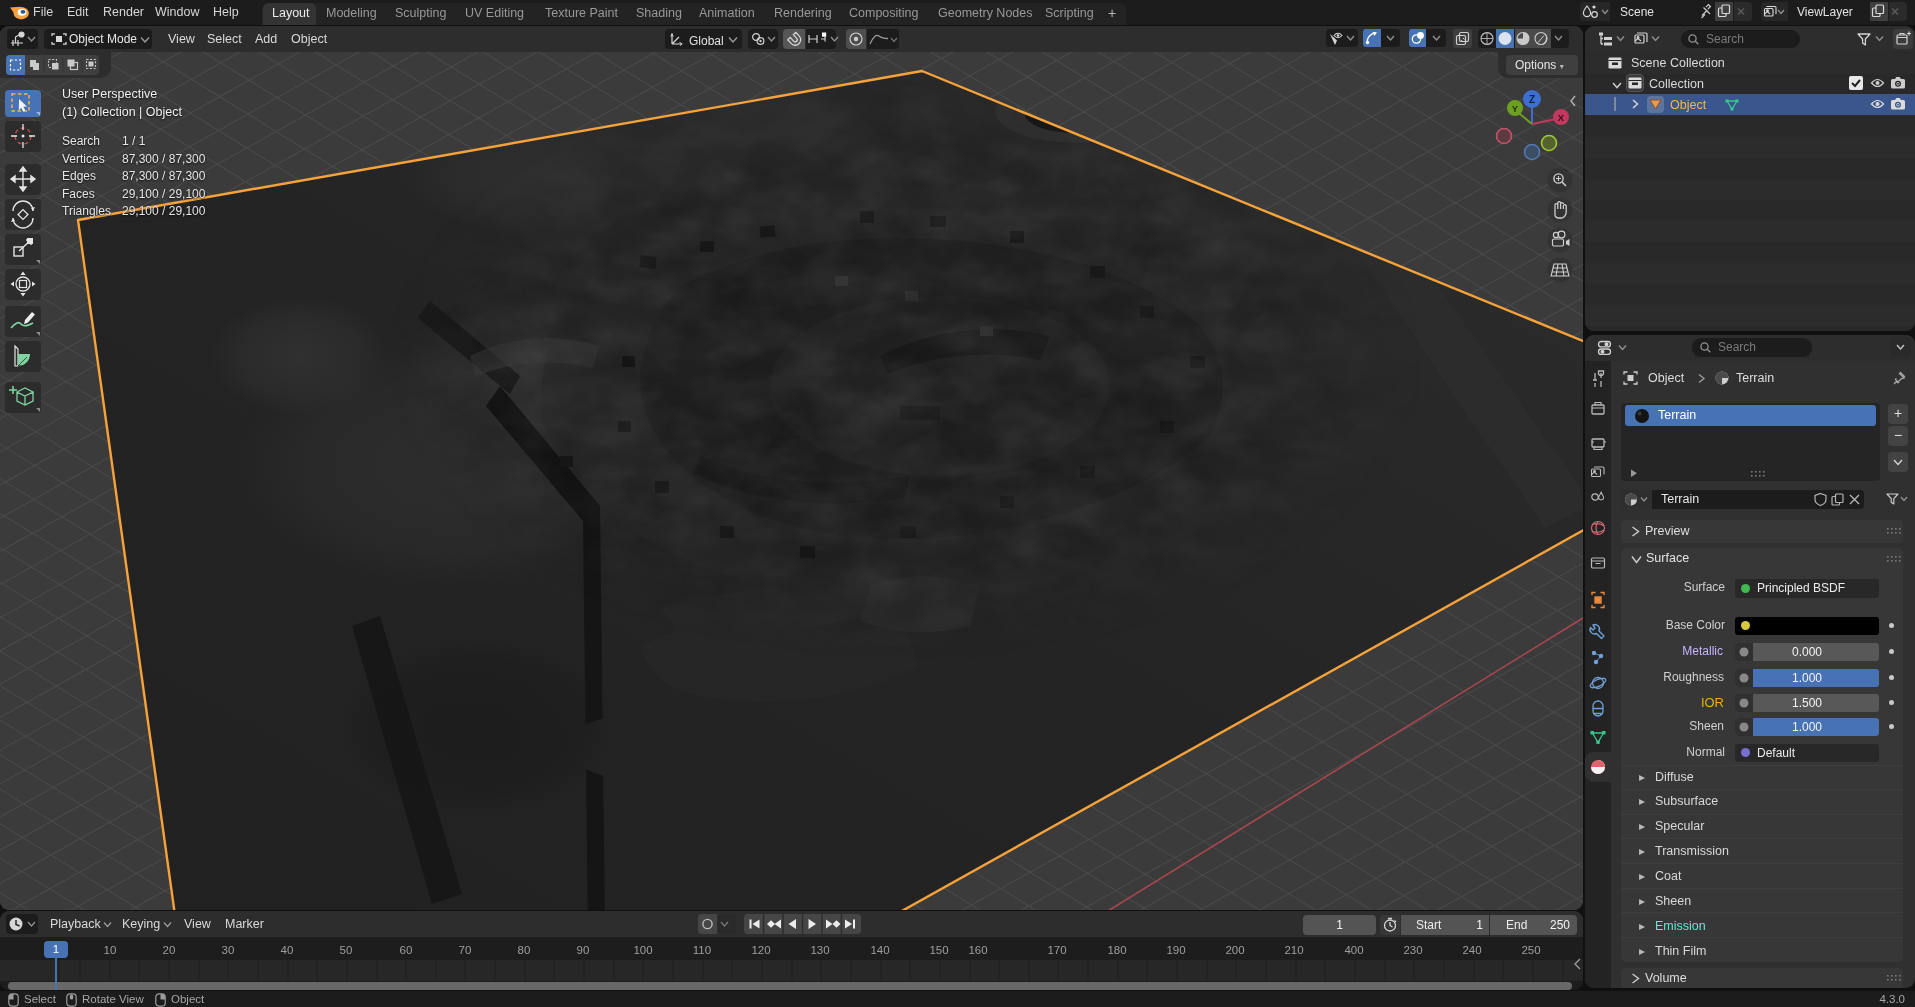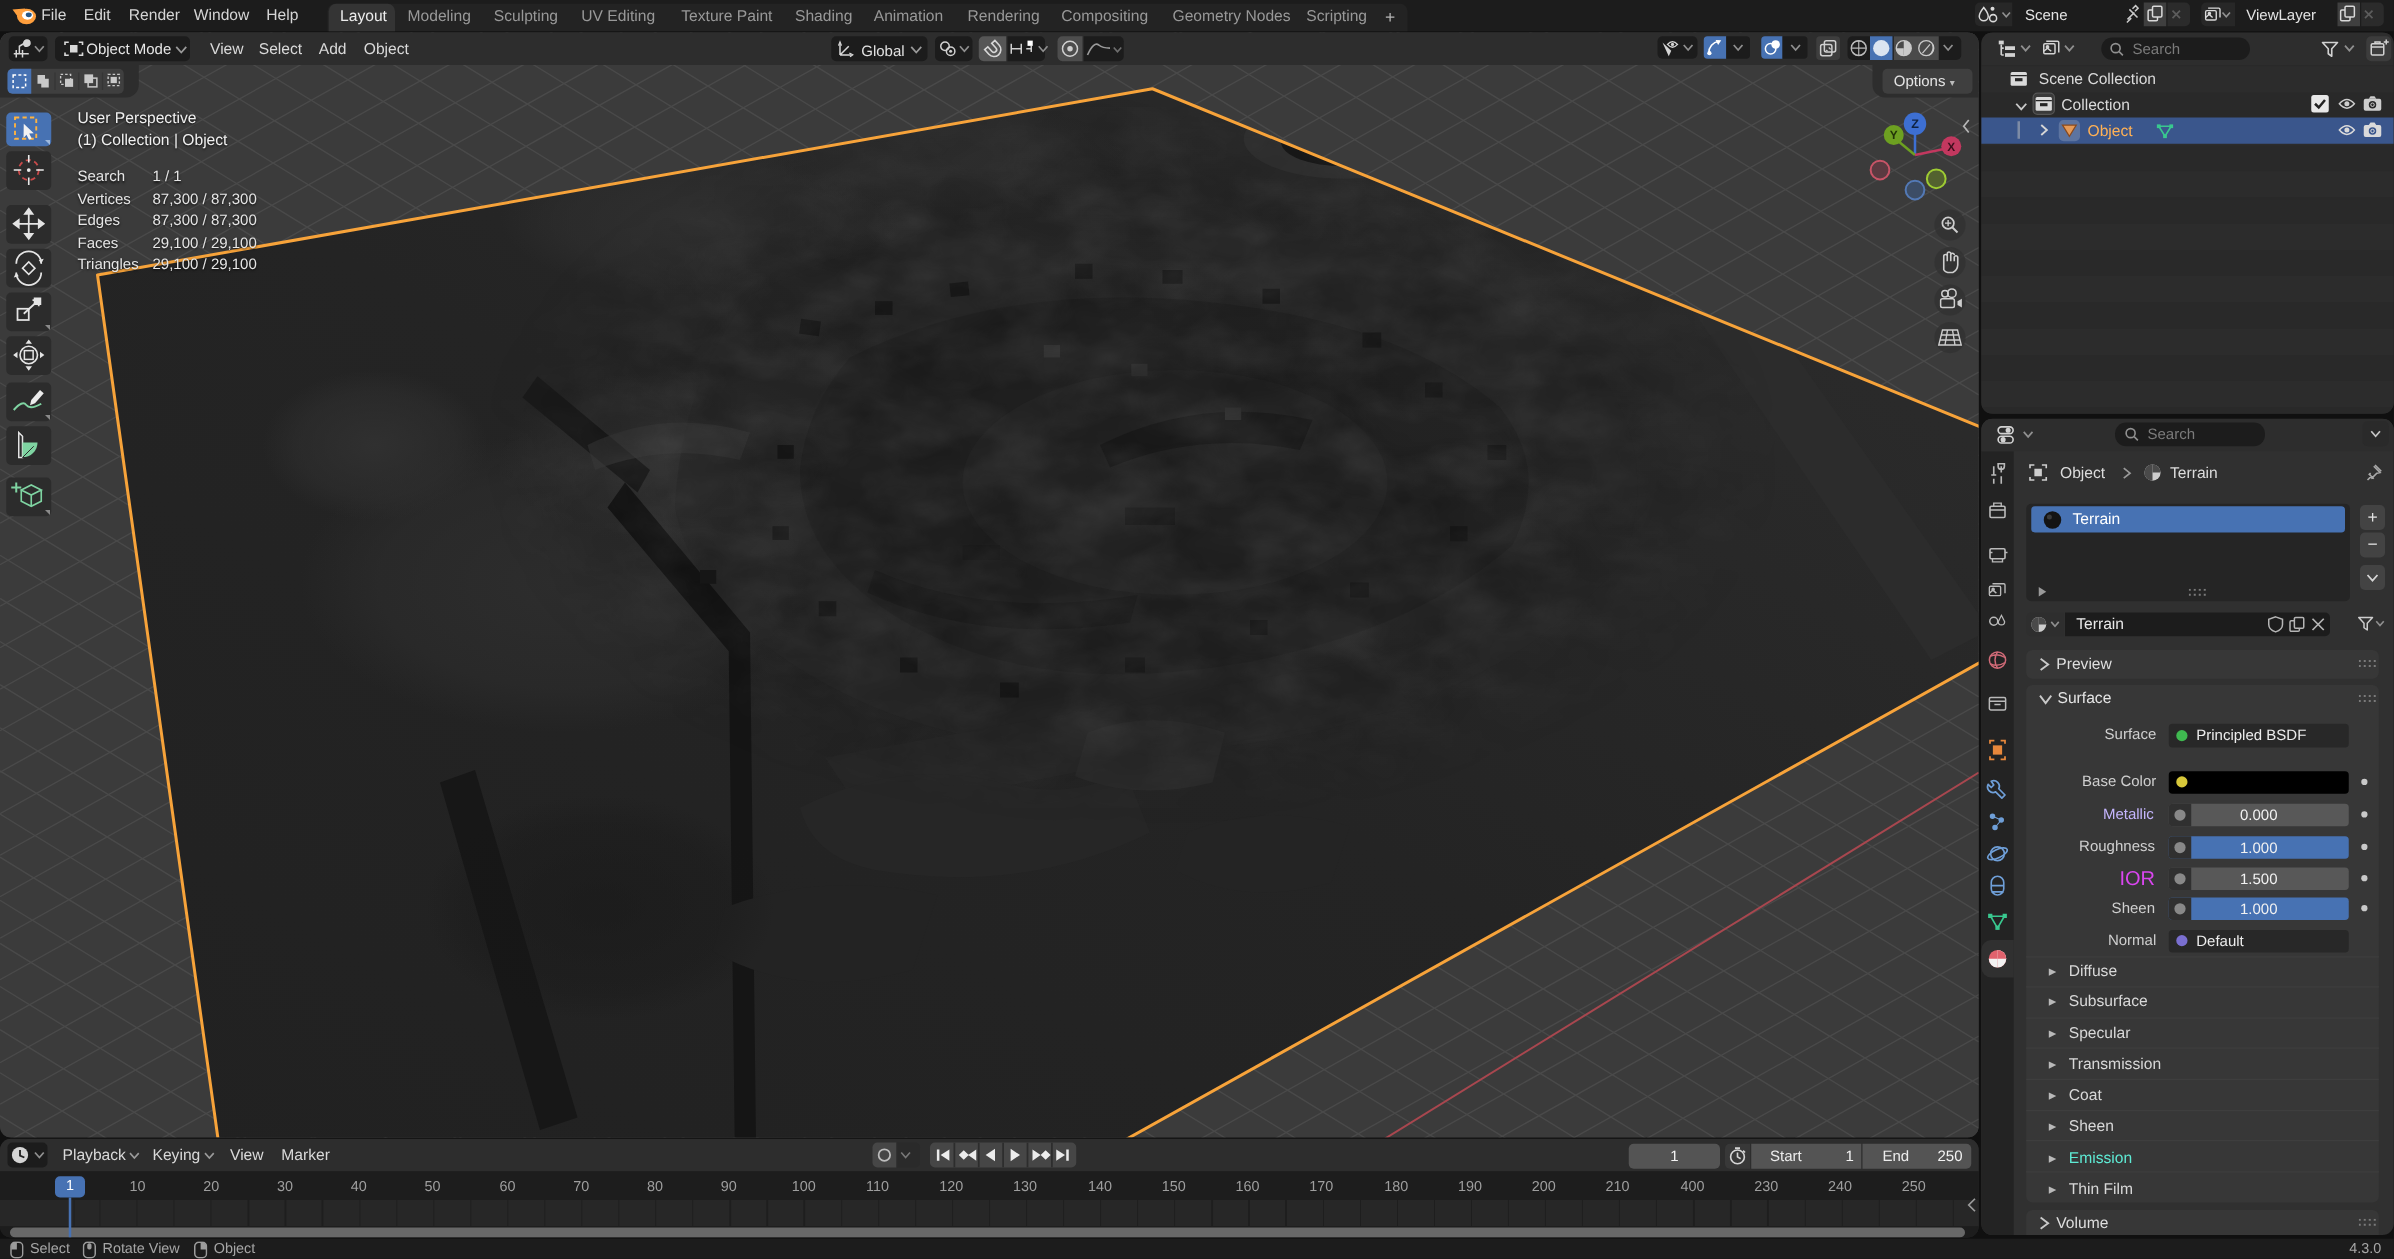--- a/index.html
+++ b/index.html
@@ -895,21 +895,21 @@
 
   <div class="txt" style="left:139px;top:335px;font-size:12px;color:#cfcfcf;transform:translateX(-100%)">Roughness</div>
   <div class="abs" style="left:150px;top:334px;width:144px;height:18px;background:#4772b3;border-radius:3px"></div>
   <div class="abs" style="left:150px;top:334px;width:18px;height:18px;background:#303030;border-radius:3px 0 0 3px"></div>
   <svg class="abs" style="left:150px;top:334px" width="18" height="18">
       <circle cx="9" cy="9" r="4.5" fill="#888"></circle>
     </svg>
   <div class="txt" style="left:222px;top:336px;font-size:12px;color:#f2f2f2;transform:translateX(-50%)">1.000</div>
   <div class="abs" style="left:304px;top:340px;width:5px;height:5px;border-radius:50%;background:#c9c9c9"></div>
 
-  <div class="txt" style="left:139px;top:360px;font-size:16px;color:#d946ef;transform:translateX(-100%)">IOR</div>
+  <div class="txt" style="left:139px;top:360px;font-size:13px;color:#eab308;transform:translateX(-100%)">IOR</div>
   <div class="abs" style="left:150px;top:359px;width:144px;height:18px;background:#585858;border-radius:3px"></div>
   <div class="abs" style="left:150px;top:359px;width:18px;height:18px;background:#303030;border-radius:3px 0 0 3px"></div>
   <svg class="abs" style="left:150px;top:359px" width="18" height="18">
       <circle cx="9" cy="9" r="4.5" fill="#888"></circle>
     </svg>
   <div class="txt" style="left:222px;top:361px;font-size:12px;color:#f2f2f2;transform:translateX(-50%)">1.500</div>
   <div class="abs" style="left:304px;top:365px;width:5px;height:5px;border-radius:50%;background:#c9c9c9"></div>
 
   <div class="txt" style="left:139px;top:384px;font-size:12px;color:#cfcfcf;transform:translateX(-100%)">Sheen</div>
   <div class="abs" style="left:150px;top:383px;width:144px;height:18px;background:#4772b3;border-radius:3px"></div>
@@ -1039,21 +1039,21 @@
   <div class="txt" style="left:406px;top:33px;font-size:11.5px;color:#9e9e9e;transform:translateX(-50%)">60</div>
   <div class="txt" style="left:465px;top:33px;font-size:11.5px;color:#9e9e9e;transform:translateX(-50%)">70</div>
   <div class="txt" style="left:524px;top:33px;font-size:11.5px;color:#9e9e9e;transform:translateX(-50%)">80</div>
   <div class="txt" style="left:583px;top:33px;font-size:11.5px;color:#9e9e9e;transform:translateX(-50%)">90</div>
   <div class="txt" style="left:643px;top:33px;font-size:11.5px;color:#9e9e9e;transform:translateX(-50%)">100</div>
   <div class="txt" style="left:702px;top:33px;font-size:11.5px;color:#9e9e9e;transform:translateX(-50%)">110</div>
   <div class="txt" style="left:761px;top:33px;font-size:11.5px;color:#9e9e9e;transform:translateX(-50%)">120</div>
   <div class="txt" style="left:820px;top:33px;font-size:11.5px;color:#9e9e9e;transform:translateX(-50%)">130</div>
   <div class="txt" style="left:880px;top:33px;font-size:11.5px;color:#9e9e9e;transform:translateX(-50%)">140</div>
   <div class="txt" style="left:939px;top:33px;font-size:11.5px;color:#9e9e9e;transform:translateX(-50%)">150</div>
-  <div class="txt" style="left:998px;top:33px;font-size:11.5px;color:#9e9e9e;transform:translateX(-50%)">160</div>
+  <div class="txt" style="left:978px;top:33px;font-size:11.5px;color:#9e9e9e;transform:translateX(-50%)">160</div>
   <div class="txt" style="left:1057px;top:33px;font-size:11.5px;color:#9e9e9e;transform:translateX(-50%)">170</div>
   <div class="txt" style="left:1117px;top:33px;font-size:11.5px;color:#9e9e9e;transform:translateX(-50%)">180</div>
   <div class="txt" style="left:1176px;top:33px;font-size:11.5px;color:#9e9e9e;transform:translateX(-50%)">190</div>
   <div class="txt" style="left:1235px;top:33px;font-size:11.5px;color:#9e9e9e;transform:translateX(-50%)">200</div>
   <div class="txt" style="left:1294px;top:33px;font-size:11.5px;color:#9e9e9e;transform:translateX(-50%)">210</div>
   <div class="txt" style="left:1354px;top:33px;font-size:11.5px;color:#9e9e9e;transform:translateX(-50%)">400</div>
   <div class="txt" style="left:1413px;top:33px;font-size:11.5px;color:#9e9e9e;transform:translateX(-50%)">230</div>
   <div class="txt" style="left:1472px;top:33px;font-size:11.5px;color:#9e9e9e;transform:translateX(-50%)">240</div>
   <div class="txt" style="left:1531px;top:33px;font-size:11.5px;color:#9e9e9e;transform:translateX(-50%)">250</div>
   <svg class="abs" style="left:1572px;top:46px" width="10" height="14">

